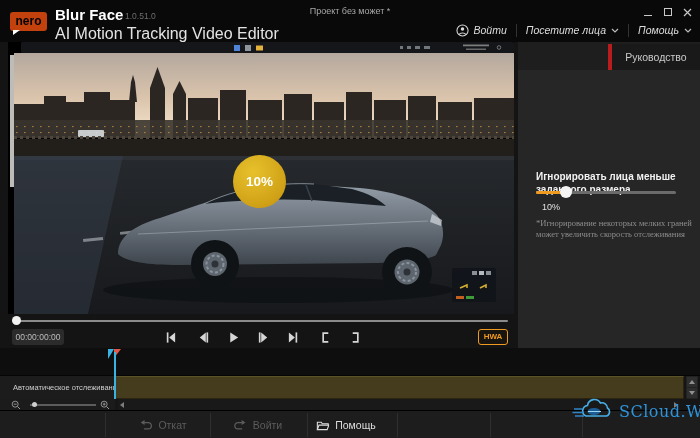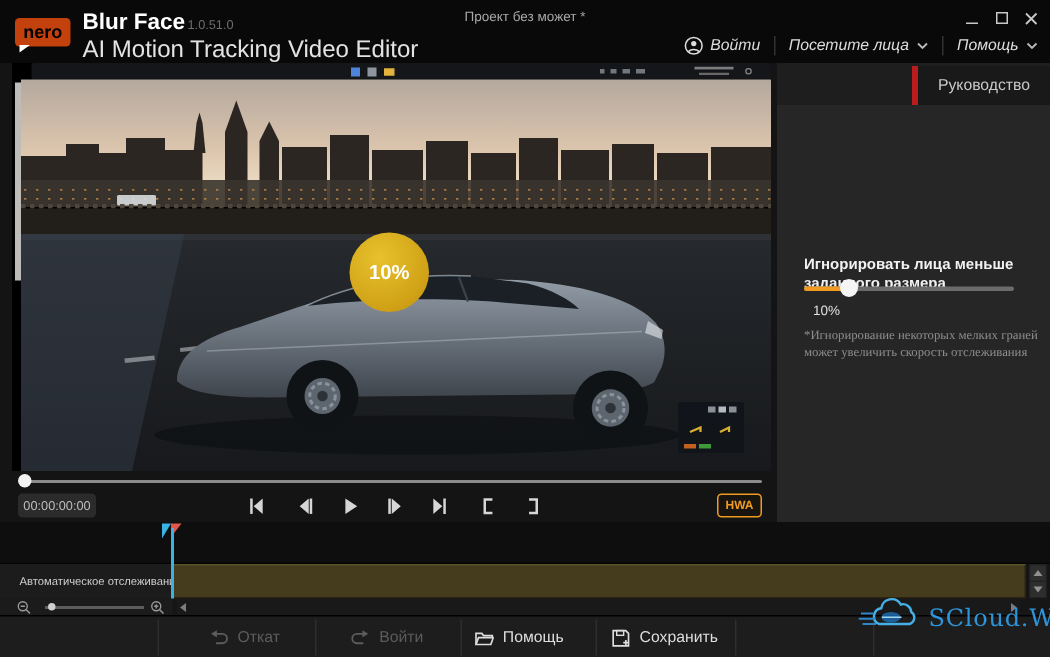--- a/index.html
+++ b/index.html
@@ -404,29 +404,20 @@
       </svg>
       <span>Войти</span>
     </div>
     <div class="abs tb-btn tb-on" style="left:346px;">
       <svg width="13" height="13" viewBox="0 0 14 14">
         <path d="M1.2,11.5 V3.5 H5.4 L6.6,5.1 H12.9 V6.6" fill="none" stroke="currentColor" stroke-width="1.2"></path>
         <path d="M1.2,11.5 L3,6.6 H13.6 L11.8,11.5 Z" fill="none" stroke="currentColor" stroke-width="1.2"></path>
       </svg>
       <span>Помощь</span>
     </div>
-    <div class="abs tb-btn tb-on" style="left:443px;">
-      <svg width="13" height="13" viewBox="0 0 14 14">
-        <path d="M1.5,1.5 H10.5 L12.5,3.5 V12.5 H1.5 Z" fill="none" stroke="currentColor" stroke-width="1.2"></path>
-        <rect x="4" y="1.5" width="5" height="3.4" fill="none" stroke="currentColor" stroke-width="1"></rect>
-        <line x1="10.6" y1="8.2" x2="10.6" y2="12" stroke="currentColor" stroke-width="1.2"></line>
-        <line x1="8.7" y1="10.1" x2="12.5" y2="10.1" stroke="currentColor" stroke-width="1.2"></line>
-      </svg>
-      <span>Сохранить</span>
-    </div>
   </div>
 
   <div class="abs watermark">
     <svg width="44" height="26" viewBox="0 0 44 26">
       <path d="M14,18 A5.5,5.5 0 0 1 15.5,7.5 A7,7 0 0 1 28.5,5 A5.5,5.5 0 0 1 35.5,10 A4.5,4.5 0 0 1 34.5,18 Z" fill="none" stroke="#46b0e6" stroke-width="1.6"></path>
       <path d="M2,11 H10 M0.5,14.5 H11.5 M3,18 H12" stroke="#2e86c8" stroke-width="1.4"></path>
       <ellipse cx="22" cy="13.5" rx="6.5" ry="3.5" fill="#1d6fb8" opacity="0.8"></ellipse>
       <path d="M16,13.5 H29" stroke="#9fd6f2" stroke-width="1"></path>
     </svg>
     <span class="watermark-text">SCloud.WS</span>

